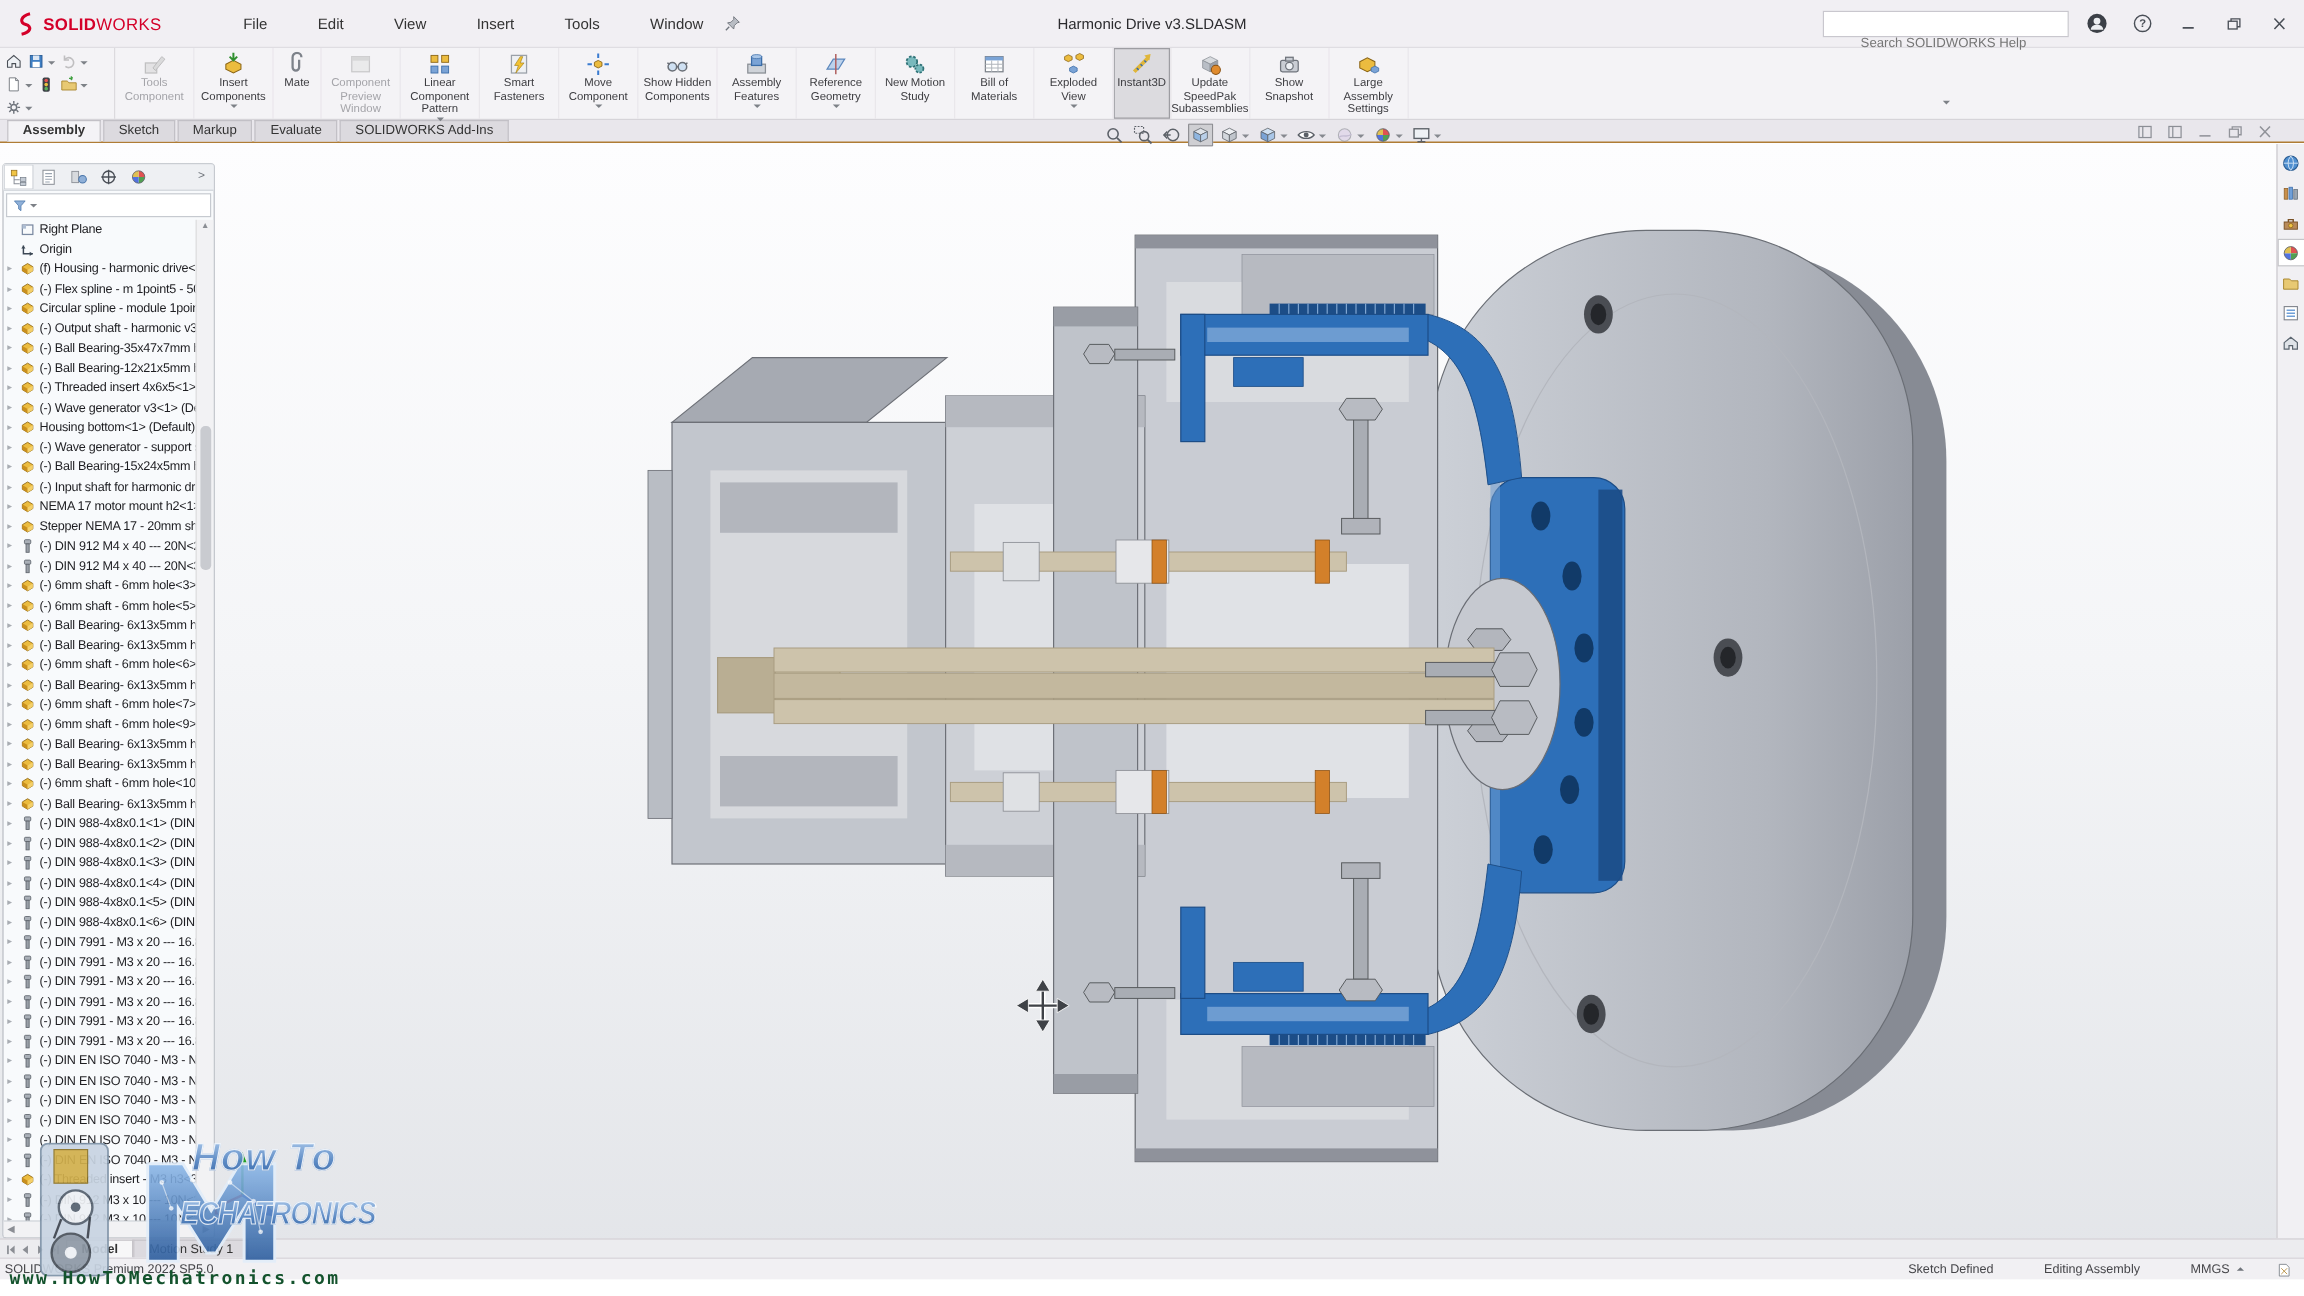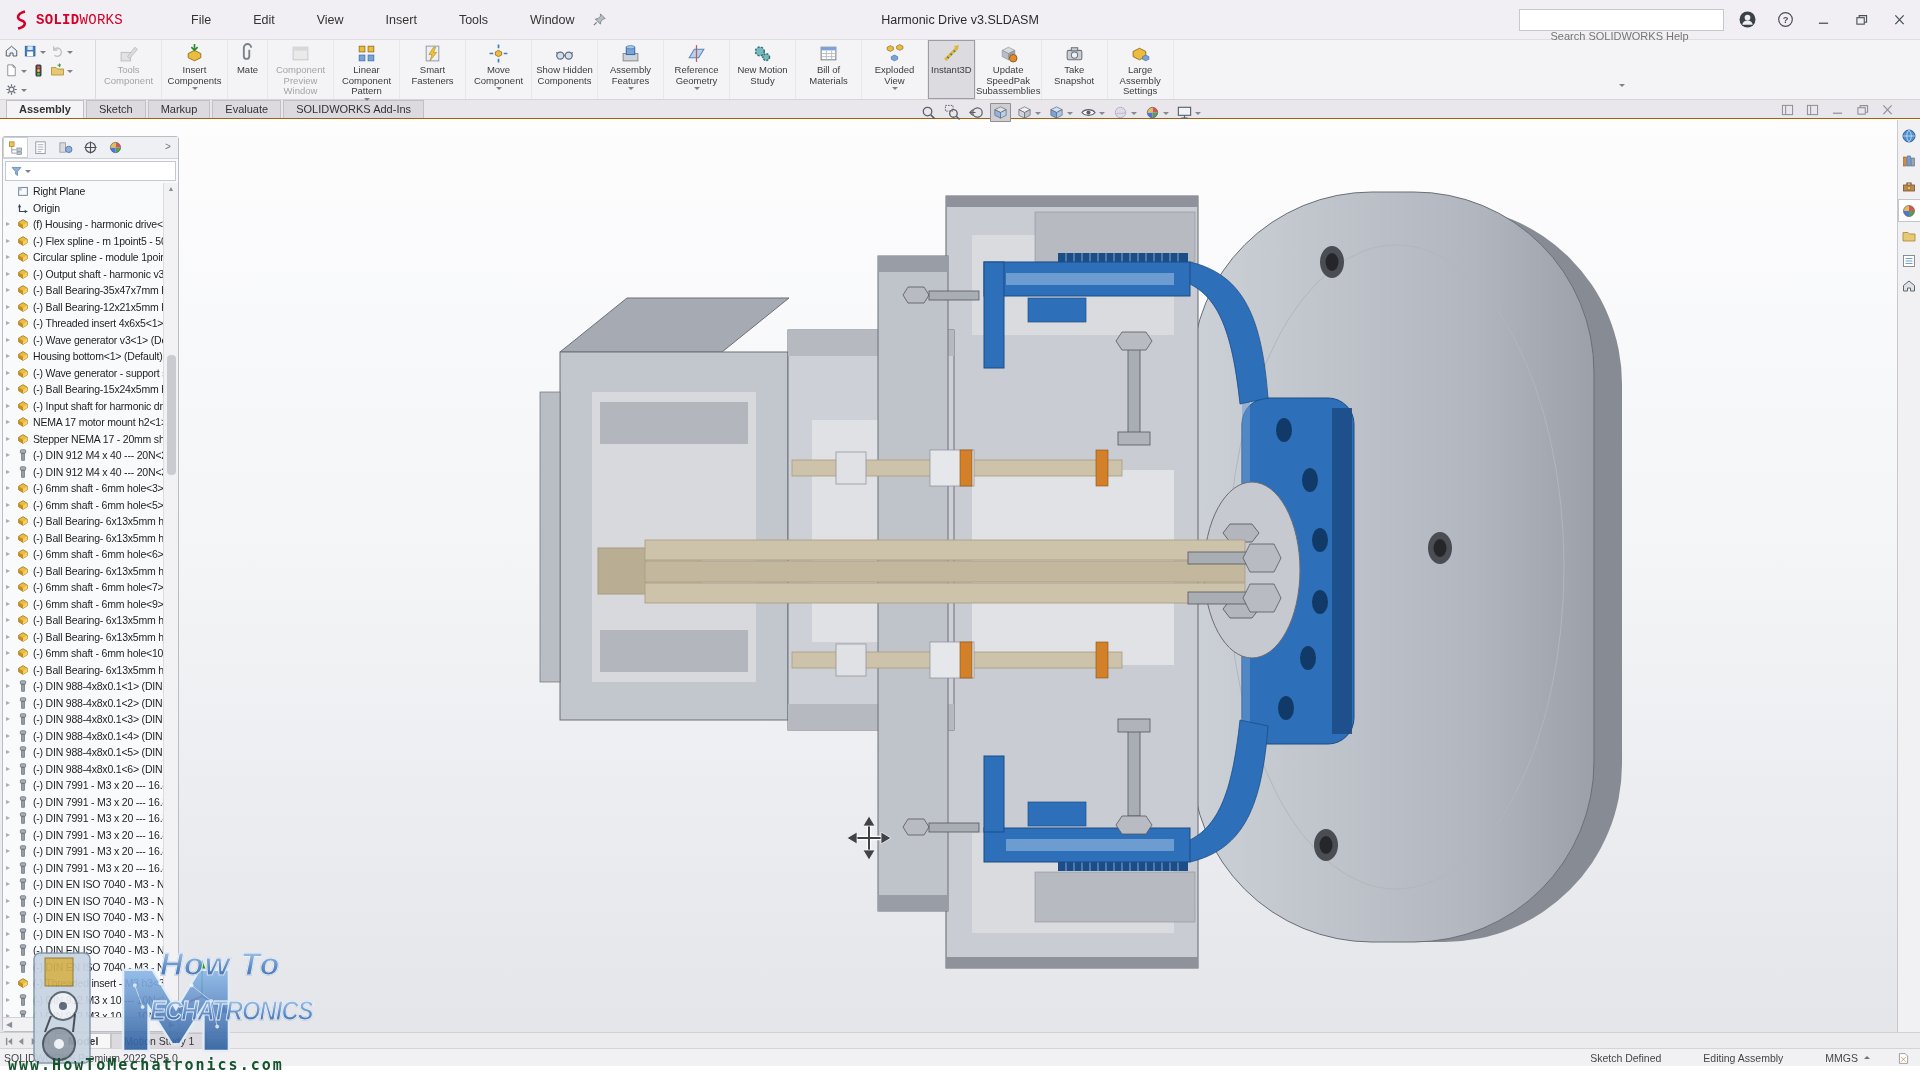--- a/index.html
+++ b/index.html
@@ -9,21 +9,21 @@
     font-family: "Liberation Sans", sans-serif;
     background: #e8eaed; color: var(--ui-text, #3c3c40);
   }
   svg { display:block; }
   .hidden-defs { position:absolute; width:0; height:0; overflow:hidden; }
 
   
   .titlebar { position:absolute; top:0; left:0; right:0; height:40px;
     background:#f1eff3; border-bottom:1px solid #dfdde2;
     display:flex; align-items:center; z-index:20; }
-  .logo { display:flex; align-items:center; gap:4px; margin-left:12px;font-family:Liberation Mono, monospace; }
+  .logo { display:flex; align-items:center; gap:4px; margin-left:12px; }
   .logo .brand { font-size:14px; color:var(--brand-red); letter-spacing:.3px; }
   .logo .brand b { font-weight:bold; }
   .menubar { display:flex; gap:16px; margin-left:55px; }
   .menu-item { font-size:12.5px; color:#333; padding:4px 13px; cursor:default; }
   .pin { margin-left:4px; }
   .win-title { position:absolute; left:50%; transform:translateX(-50%);
     font-size:12.5px; color:#2b2b2e; }
   .tb-right { position:absolute; right:6px; display:flex; align-items:center; gap:8px; }
   .searchbox { width:205px; height:22px; background:#fff; border:1px solid #c9c7ce;
     display:flex; align-items:center; padding:0 4px; gap:20px;flex-direction:column; }
@@ -697,21 +697,21 @@
           <use href="#cm-speedpak" xlink:href="#cm-speedpak"></use>
         </svg>
         <span class="cm-label">Update SpeedPak Subassemblies</span>
 
       </div>
 
       <div class="cm-btn">
         <svg class="cm-icon" viewBox="0 0 20 20">
           <use href="#cm-snapshot" xlink:href="#cm-snapshot"></use>
         </svg>
-        <span class="cm-label">Take Snapshot</span>
+        <span class="cm-label">Show Snapshot</span>
 
       </div>
 
       <div class="cm-btn">
         <svg class="cm-icon" viewBox="0 0 20 20">
           <use href="#cm-las" xlink:href="#cm-las"></use>
         </svg>
         <span class="cm-label">Large Assembly Settings</span>
 
       </div>

